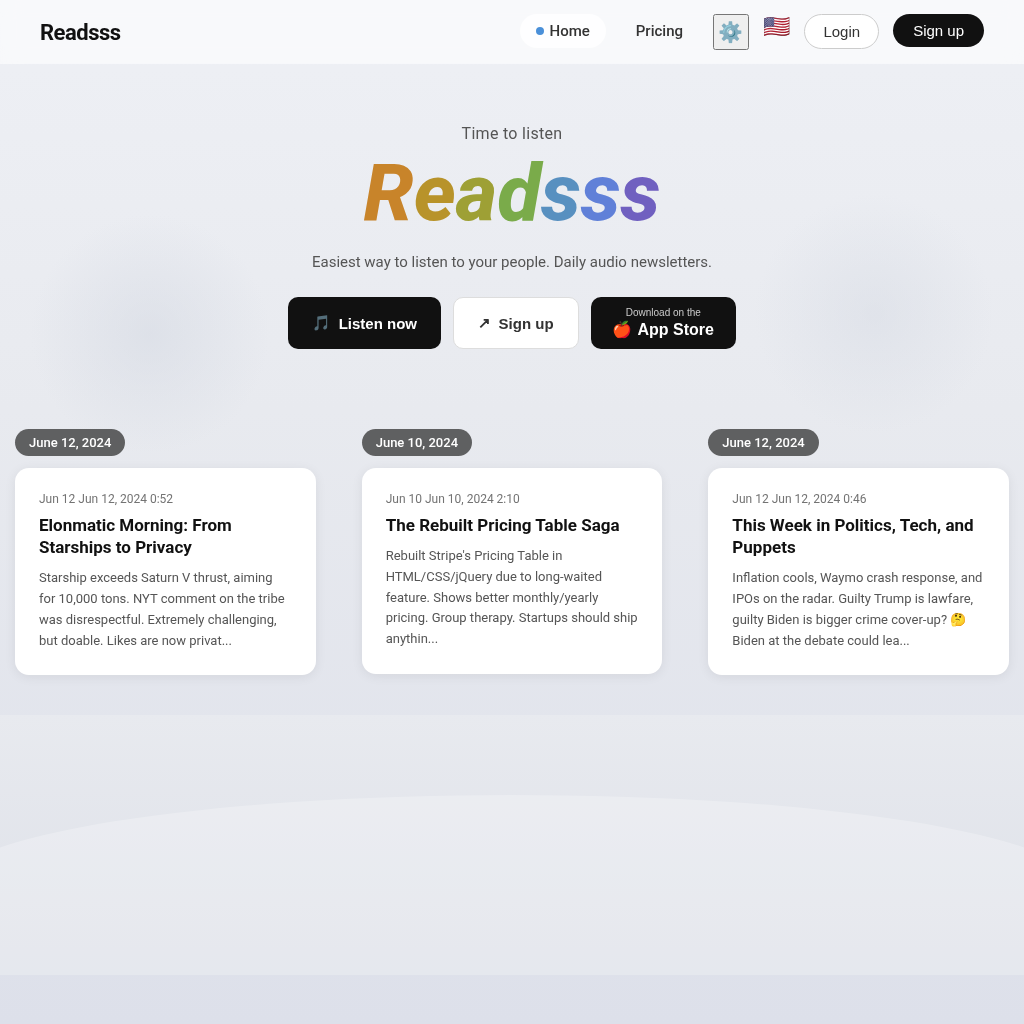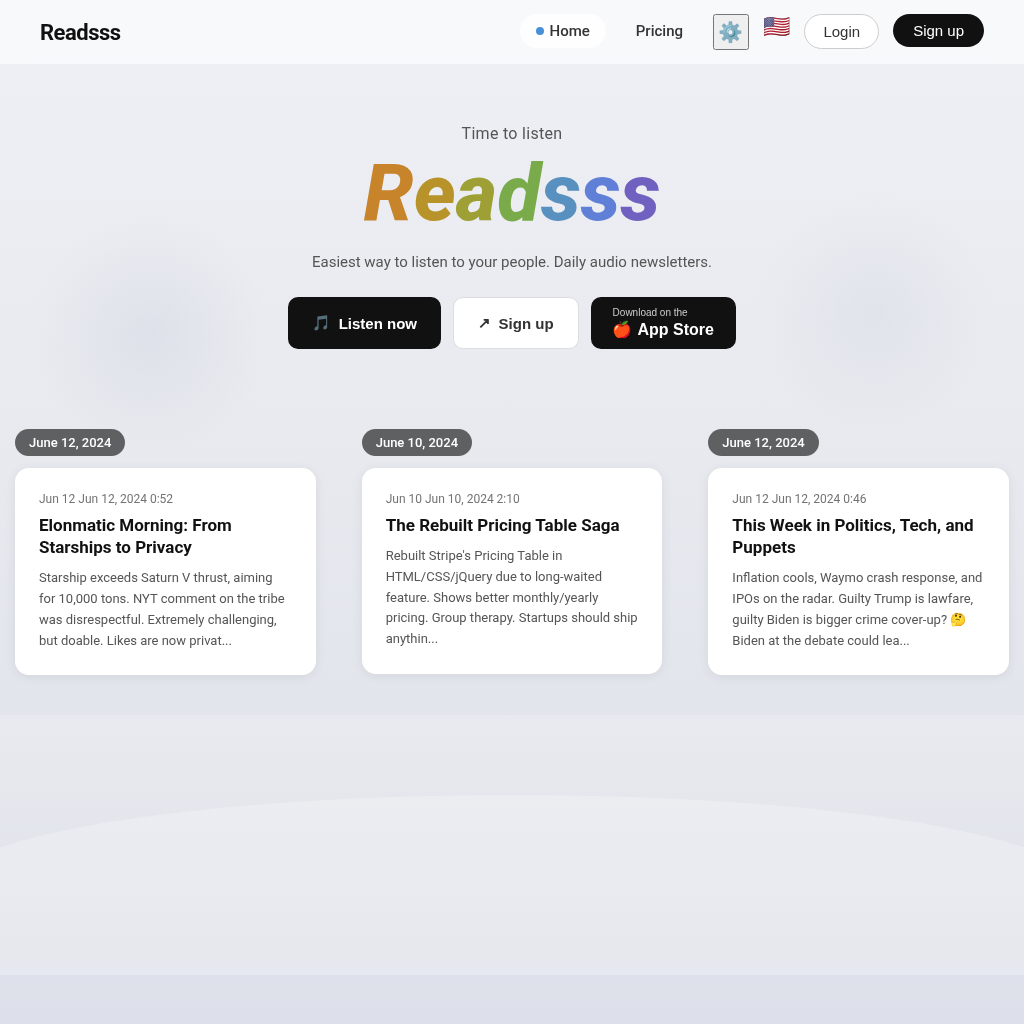--- a/index.html
+++ b/index.html
@@ -176,21 +176,21 @@
       border-radius: 10px;
       font-size: 15px;
       font-weight: 600;
       cursor: pointer;
       border: 1px solid #ddd;
     }
 
     .btn-appstore {
       display: flex;
       flex-direction: column;
-      align-items: flex-start;
+      align-items: center;
       padding: 10px 22px;
       background: #111;
       color: white;
       border-radius: 10px;
       cursor: pointer;
       border: none;
       gap: 2px;
     }
 
     .btn-appstore .small-text {

